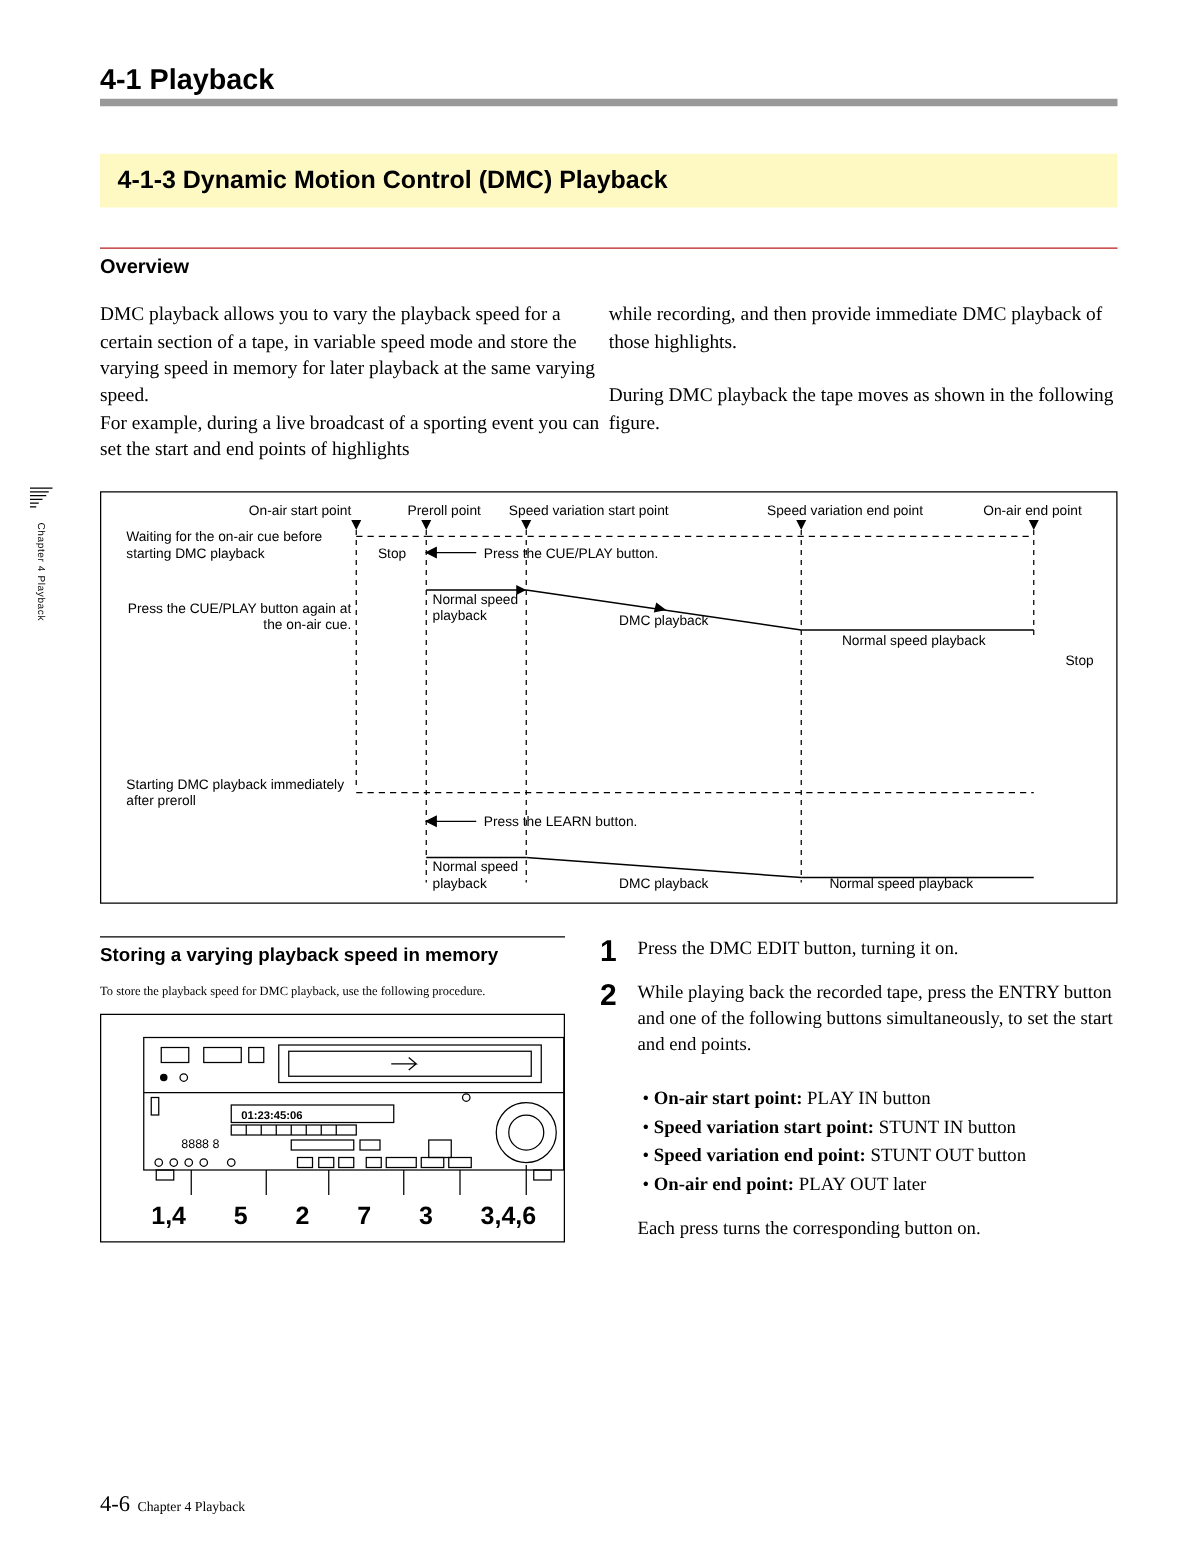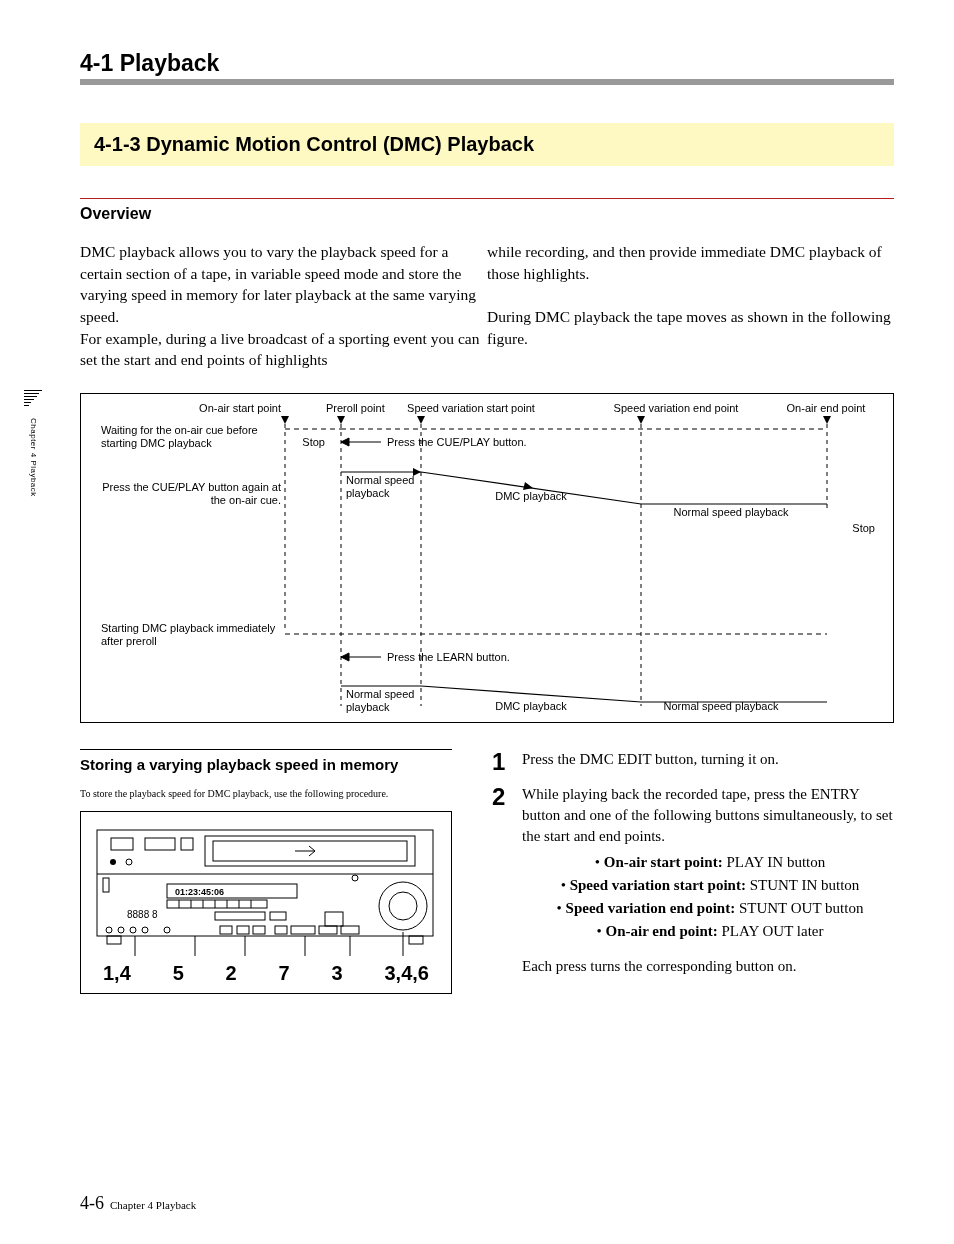--- a/index.html
+++ b/index.html
@@ -97,34 +97,34 @@
     font-family: Arial, Helvetica, sans-serif;
     font-size: 11px;
     line-height: 1.2;
   }
   .figure-box svg {
     position: absolute;
     left: 0; top: 0;
   }
   .lower {
     display: flex;
-    column-gap: 40px;
+    column-gap: 28px;
   }
   .lower .left-col {
     width: 372px;
   }
   .lower .right-col {
     flex: 1;
     font-size: 15px;
     line-height: 1.4;
   }
   .device-box {
     border: 1px solid #000;
     margin-top: 10px;
-    padding: 16px 14px 8px 14px;
+    padding: 16px 14px 8px 32px;
   }
   .device-box svg { display:block; }
   .callouts {
     display: flex;
     justify-content: space-between;
     font-family: Arial, Helvetica, sans-serif;
     font-weight: bold;
     font-size: 20px;
     padding: 0 8px;
     margin-top: 4px;
@@ -146,22 +146,21 @@
     position: absolute;
     left: 0;
     top: -4px;
     font-family: Arial, Helvetica, sans-serif;
     font-weight: bold;
     font-size: 24px;
   }
   ul.bullets {
     list-style: none;
     padding: 0 0 0 4px;
-    margin: 5px 0 0 0;
-    text-align: center;
+    margin: 22px 0 0 0;
   }
   ul.bullets li {
     text-indent: -12px;
     padding-left: 12px;
     margin-bottom: 2px;
   }
   ul.bullets li .lbl { font-weight: bold; }
   .footer {
     position: absolute;
     left: 80px;

